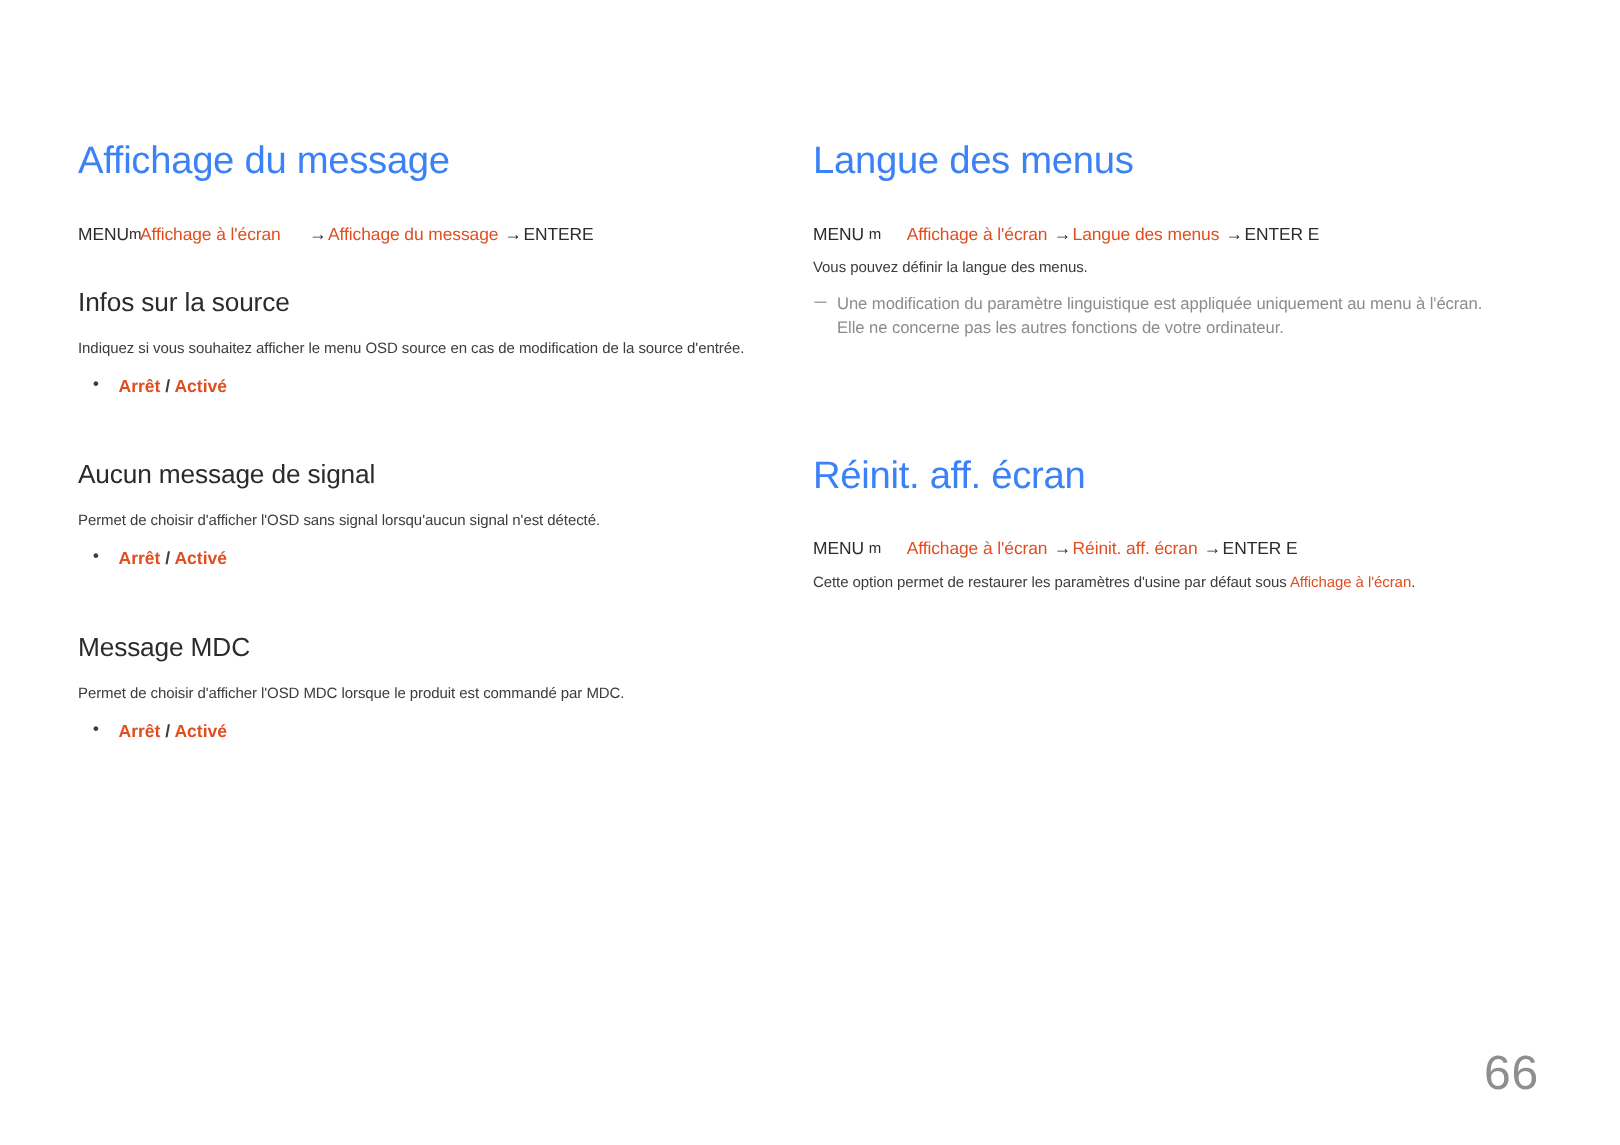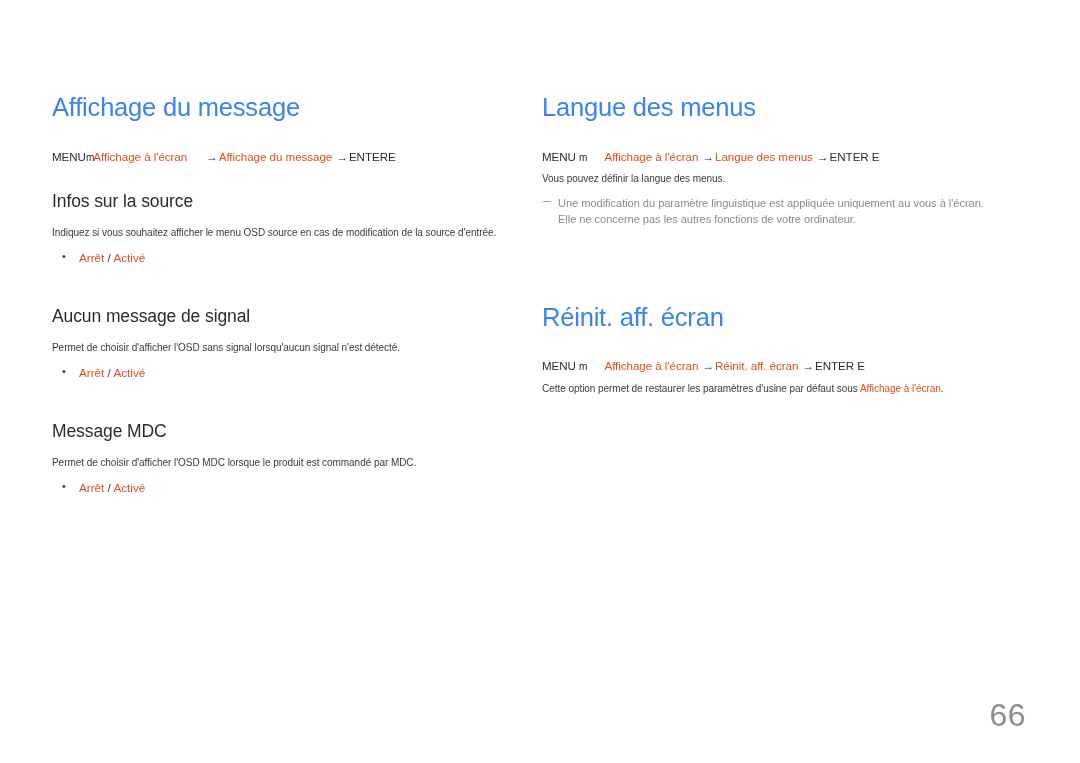--- a/index.html
+++ b/index.html
@@ -93,20 +93,21 @@
     margin: 0 0 8px 0;
     letter-spacing: -0.05px;
   }
   .body .crumb-inline { color: #e04e20; }
 
   
   .bullets {
     margin: 6px 0 0 0;
     padding: 0;
     list-style: none;
+    font-weight: bold;
   }
   .bullets li {
     position: relative;
     padding-left: 27px;
     font-size: 11.7px;
     line-height: 1.5;
     color: #e04e20;
     margin-bottom: 2px;
   }
   .bullets li::before {
@@ -216,21 +217,21 @@
         <span class="menu-word">MENU</span>
         <span class="menu-glyph">m</span><span class="gap"></span><span class="crumb">Affichage à l'écran</span>
         <span class="arrow">→</span><span class="crumb">Langue des menus</span>
         <span class="arrow">→</span><span class="enter-word">ENTER</span>
         <span class="enter-word">E</span>
       </p>
 
       <p class="body">Vous pouvez définir la langue des menus.</p>
 
       <ul class="notes">
-        <li>Une modification du paramètre linguistique est appliquée uniquement au vous à l'écran. Elle ne concerne pas les autres fonctions de votre ordinateur.</li>
+        <li>Une modification du paramètre linguistique est appliquée uniquement au menu à l'écran. Elle ne concerne pas les autres fonctions de votre ordinateur.</li>
       </ul>
 
       <h1 class="h1 spaced-top">Réinit. aff. écran</h1>
 
       <p class="path">
         <span class="menu-word">MENU</span>
         <span class="menu-glyph">m</span><span class="gap"></span><span class="crumb">Affichage à l'écran</span>
         <span class="arrow">→</span><span class="crumb">Réinit. aff. écran</span>
         <span class="arrow">→</span><span class="enter-word">ENTER</span>
         <span class="enter-word">E</span>

